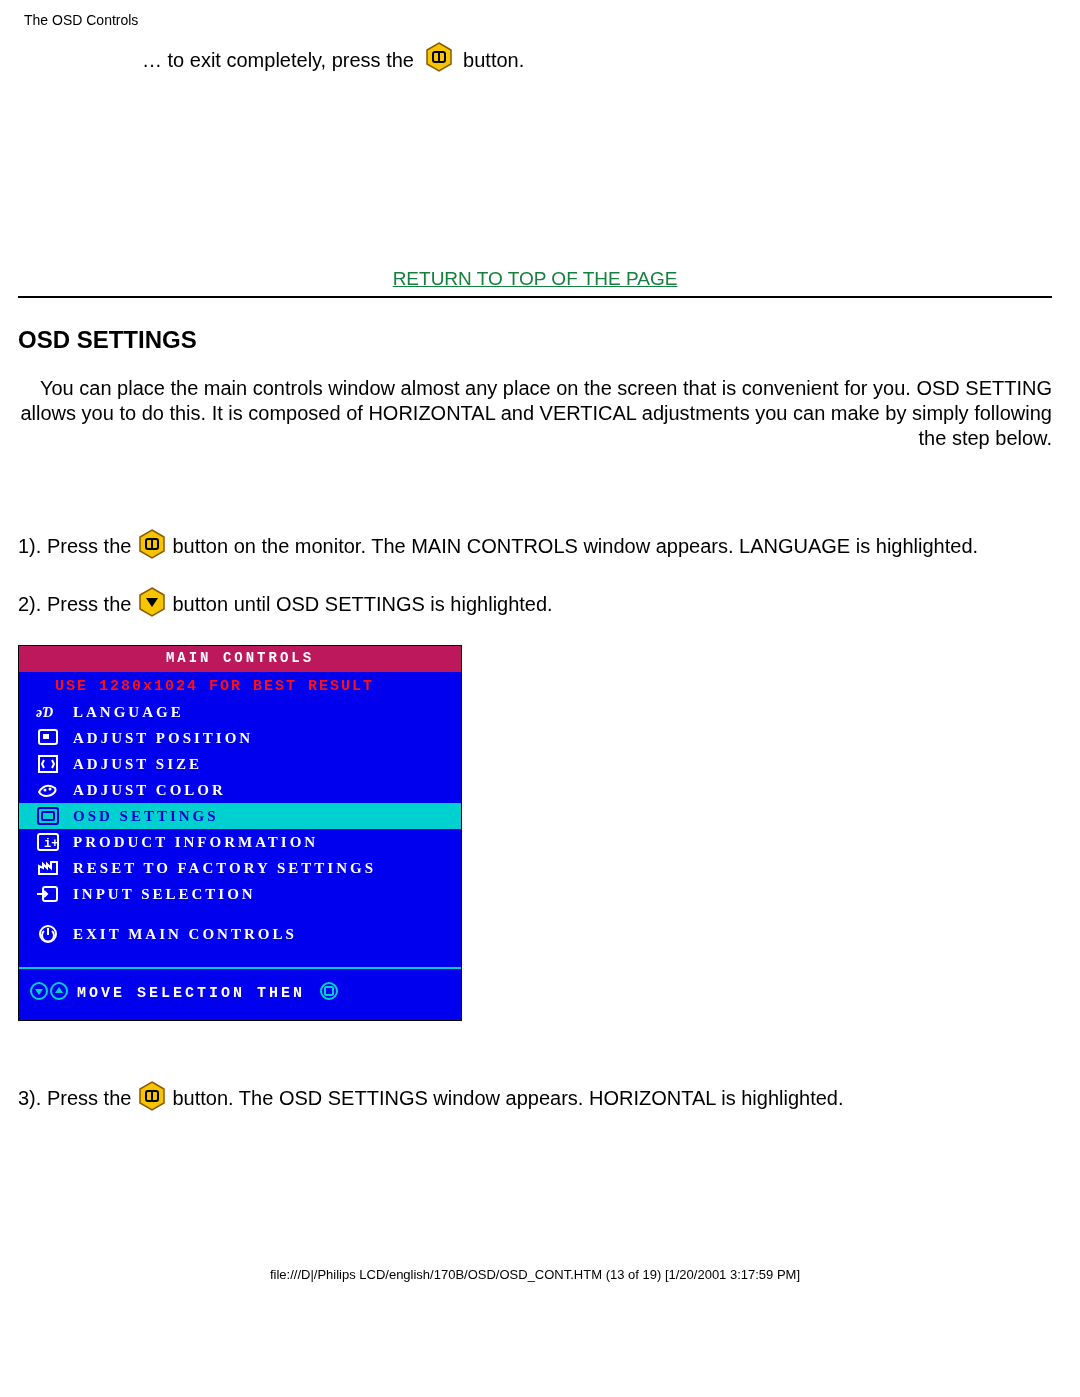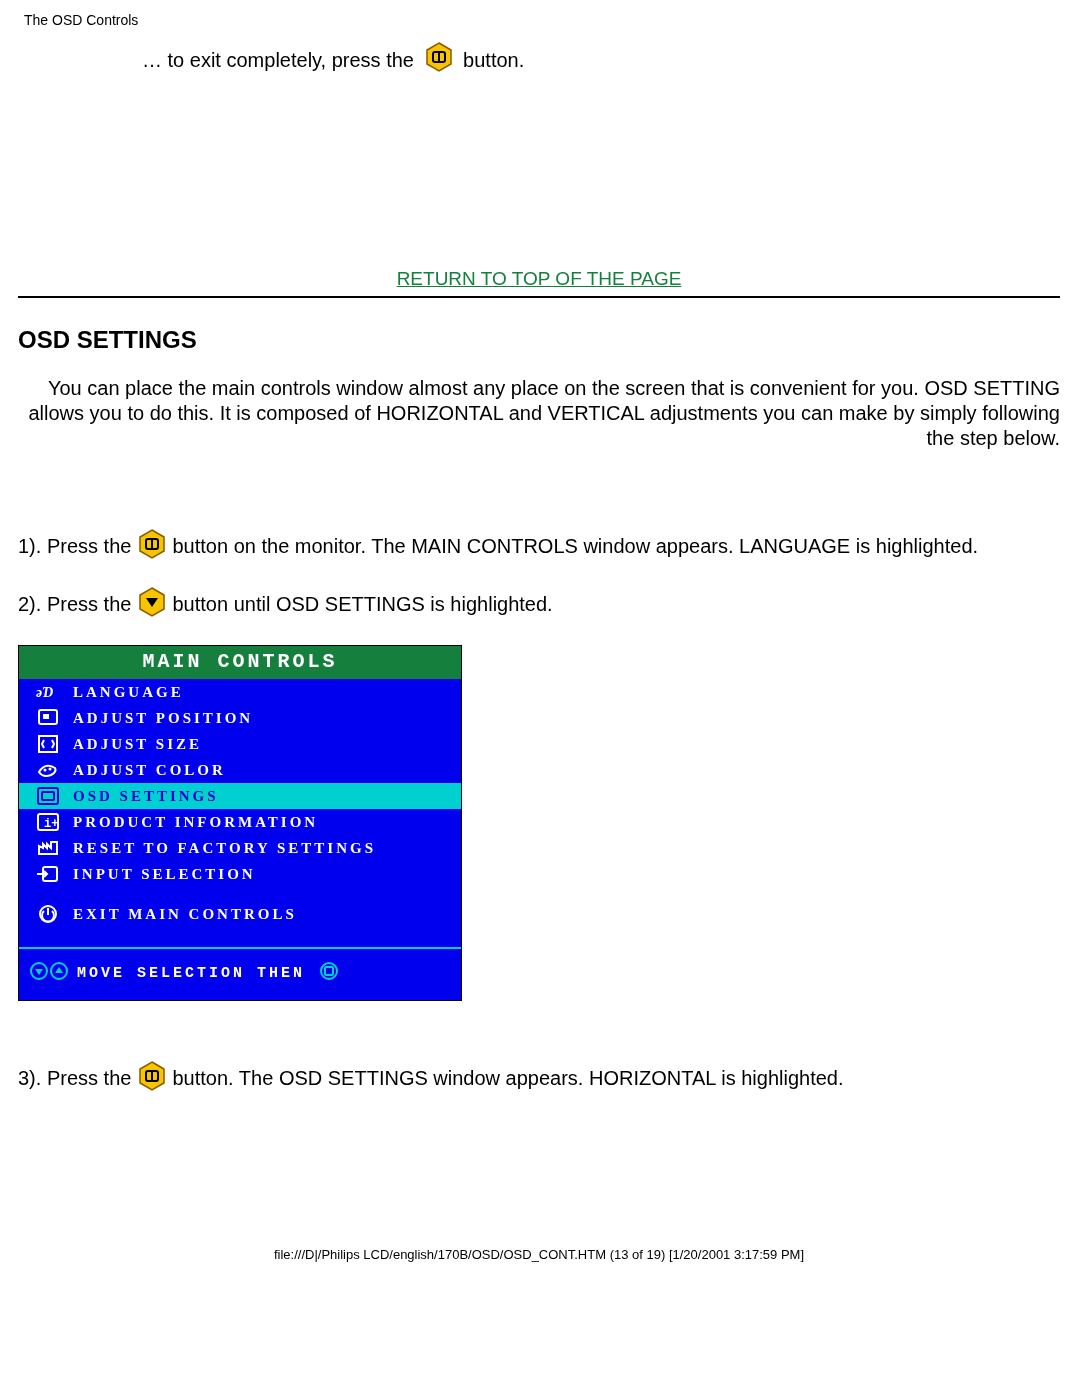--- a/index.html
+++ b/index.html
@@ -4,21 +4,21 @@
 <style>
   body {
     margin: 0;
     padding: 0;
     background: #fff;
     font-family: Arial, Helvetica, sans-serif;
     color: #000;
     width: 1080px;
   }
   .page {
-    padding: 10px 20px 0 18px;
+    padding: 10px 28px 0 18px;
   }
   .header-title {
     font-size: 14px;
     margin: 2px 0 14px 6px;
   }
   .intro-line {
     margin: 0 0 12px 124px;
     font-size: 20px;
     line-height: 26px;
   }
@@ -74,24 +74,24 @@
   .osd {
     width: 442px;
     background: #0000ee;
     border: 1px solid #000;
     font-family: "Courier New", monospace;
     color: #fff;
     margin-top: 18px;
     margin-bottom: 60px;
   }
   .osd-title {
-    background: #15803d;
+    background: #be185d;
     color: #fff;
     font-weight: bold;
-    font-size: 20px;
+    font-size: 14px;
     text-align: center;
     letter-spacing: 3px;
     padding: 4px 0 6px 0;
   }
   .osd-hint {
     color: #ff1010;
     font-size: 15px;
     font-weight: bold;
     letter-spacing: 2px;
     padding: 6px 0 4px 36px;
@@ -202,20 +202,21 @@
           <polygon points="15,1 27,8 27,22 15,29 3,22 3,8" fill="#f7c400" stroke="#8a5a00" stroke-width="1.5"></polygon>
           <polygon points="9,11 21,11 15,20" fill="#000"></polygon>
         </svg>
       </span>
       <span> button until OSD SETTINGS is highlighted.</span>
     </p>
   </div>
 
   <div class="osd">
     <div class="osd-title">MAIN CONTROLS</div>
+    <div class="osd-hint">USE 1280x1024 FOR BEST RESULT</div>
 
     <div class="osd-row">
       <span class="osd-icon">
         <svg width="24" height="20" viewBox="0 0 24 20">
             <text x="0" y="15" font-size="14" font-weight="bold" fill="#fff" font-family="serif" font-style="italic">ǝƊ</text>
           </svg>
       </span>
       <span class="osd-label">LANGUAGE</span>
     </div>
 

